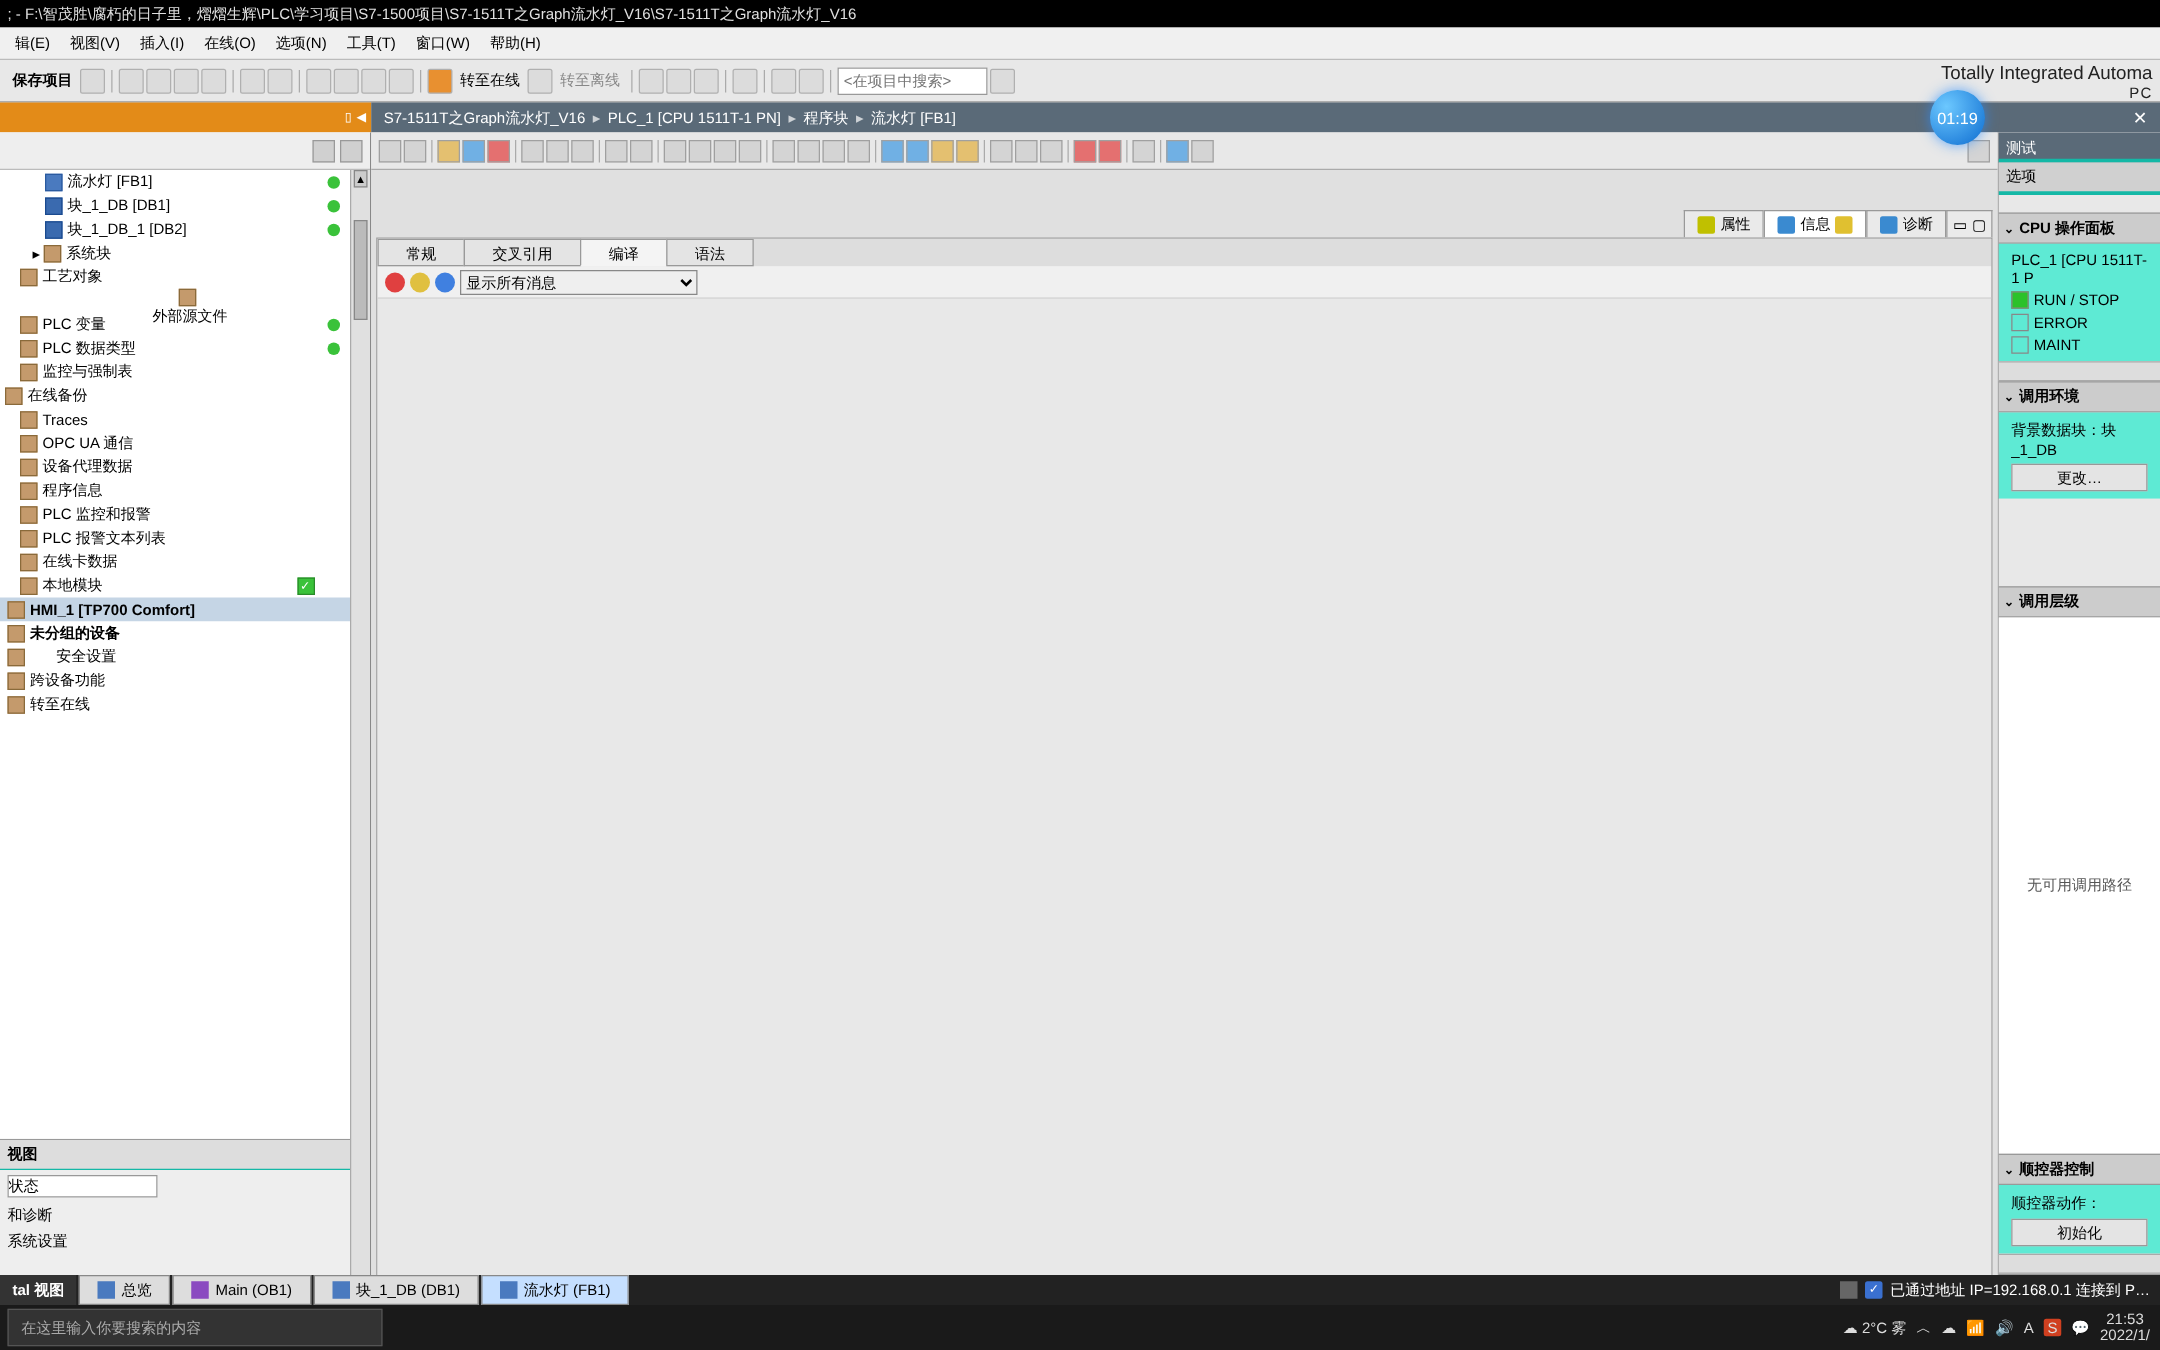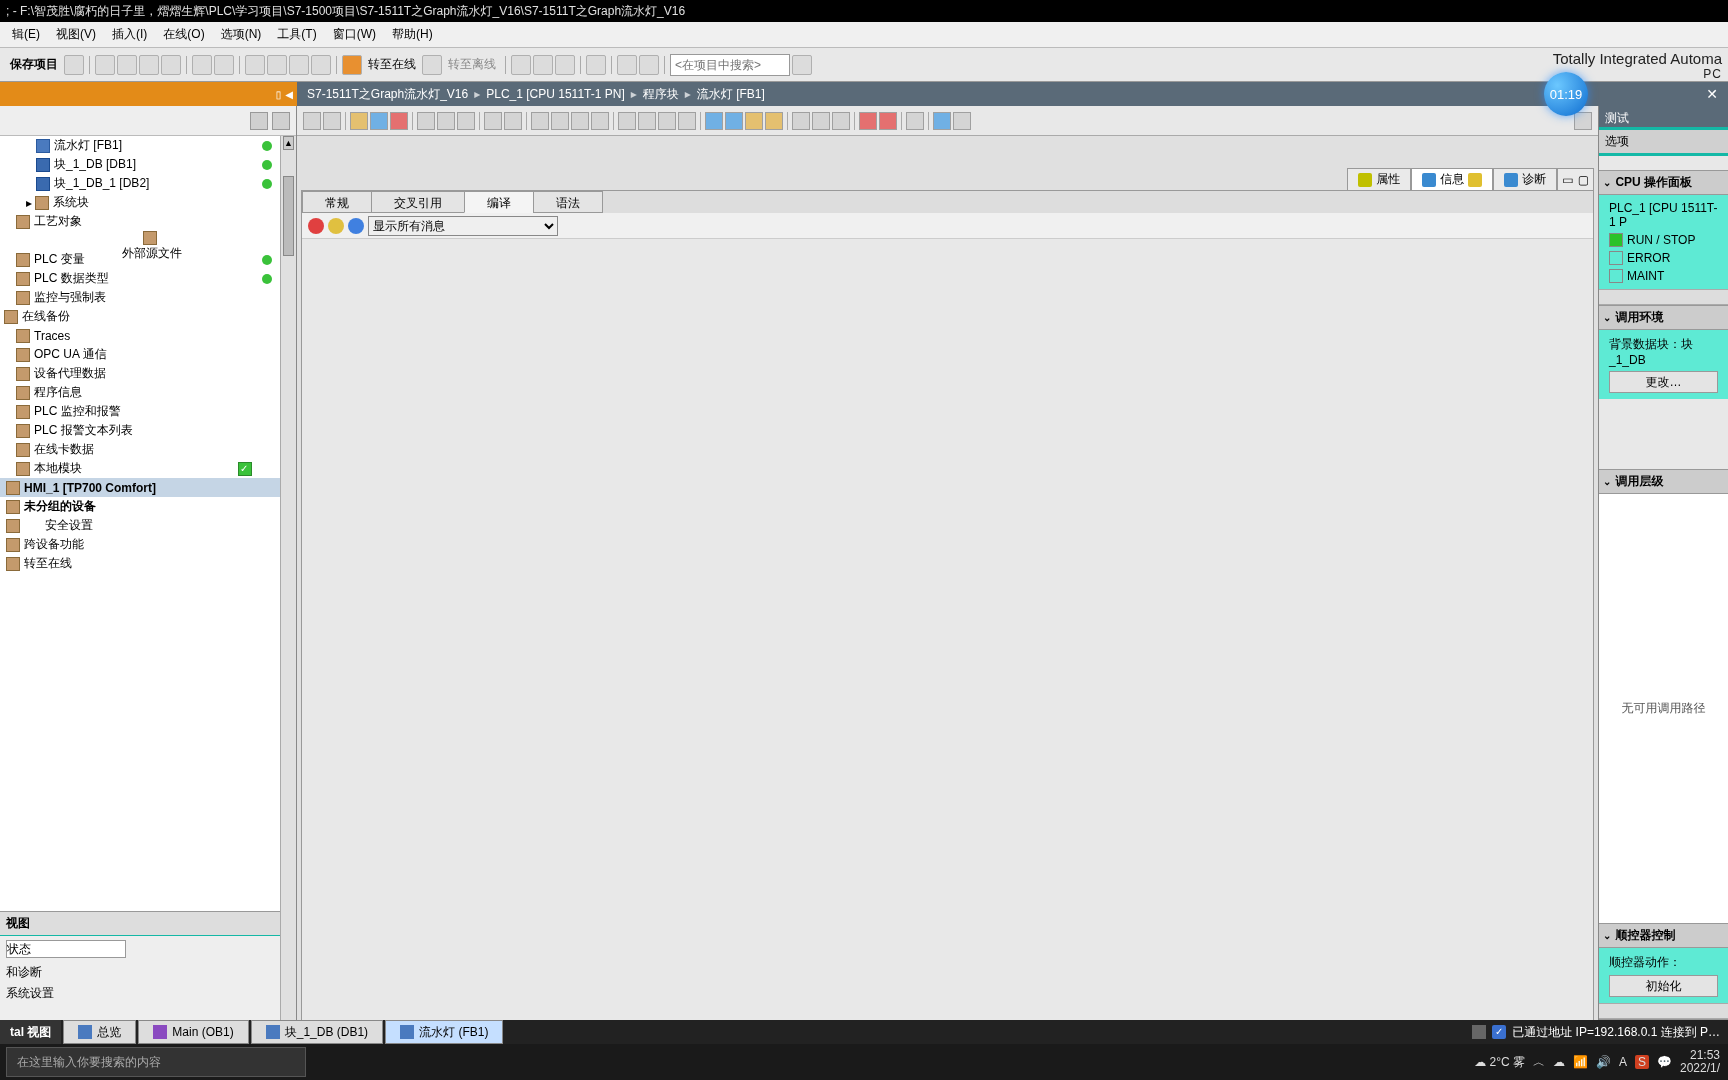--- a/index.html
+++ b/index.html
@@ -96,21 +96,21 @@
 .bt-tab .ico { width: 14px; height: 14px; background: #4a7abf; }
 .bt-status { margin-left: auto; color: #fff; display: flex; align-items: center; gap: 6px; padding: 0 8px; }
 .bt-status .chk { width: 14px; height: 14px; background: #3a70d0; border-radius: 2px; color: #fff; font-size: 10px; text-align: center; line-height: 14px; }
 
 .taskbar { position: absolute; left: 0; right: 0; bottom: 0; height: 36px; background: #1a1a1a; display: flex; align-items: center; color: #ddd; }
 .tb-search-box { height: 30px; width: 300px; background: #333; border: 1px solid #555; color: #aaa; padding: 0 10px; margin-left: 6px; display: flex; align-items: center; }
 .tb-icons { display: flex; gap: 4px; margin-left: 10px; }
 .tb-i { width: 40px; height: 36px; display: flex; align-items: center; justify-content: center; }
 .tb-i .box { width: 22px; height: 22px; background: #444; border: 1px solid #666; }
 .tb-tray { margin-left: auto; display: flex; align-items: center; gap: 8px; padding: 0 8px; }
-.tb-time { text-align: right; font-size: 11px; line-height: 13px; }
+.tb-time { text-align: center; font-size: 11px; line-height: 13px; }
 </style>
 </head>
 <body>
 
 <div class="titlebar">; - F:\智茂胜\腐朽的日子里，熠熠生辉\PLC\学习项目\S7-1500项目\S7-1511T之Graph流水灯_V16\S7-1511T之Graph流水灯_V16</div>
 
 <div class="menubar">
   <span>辑(E)</span>
   <span>视图(V)</span>
   <span>插入(I)</span>

